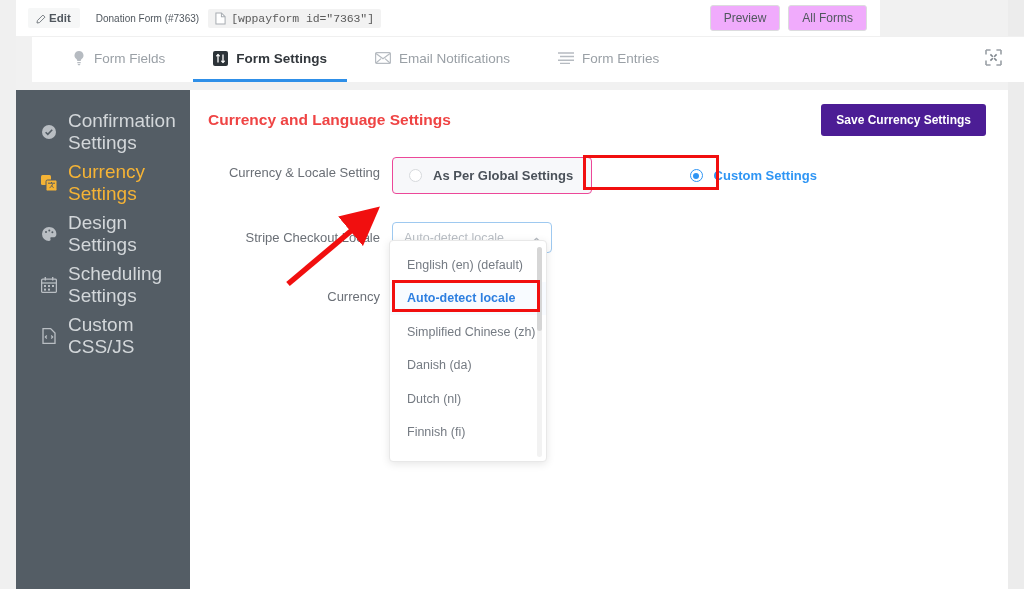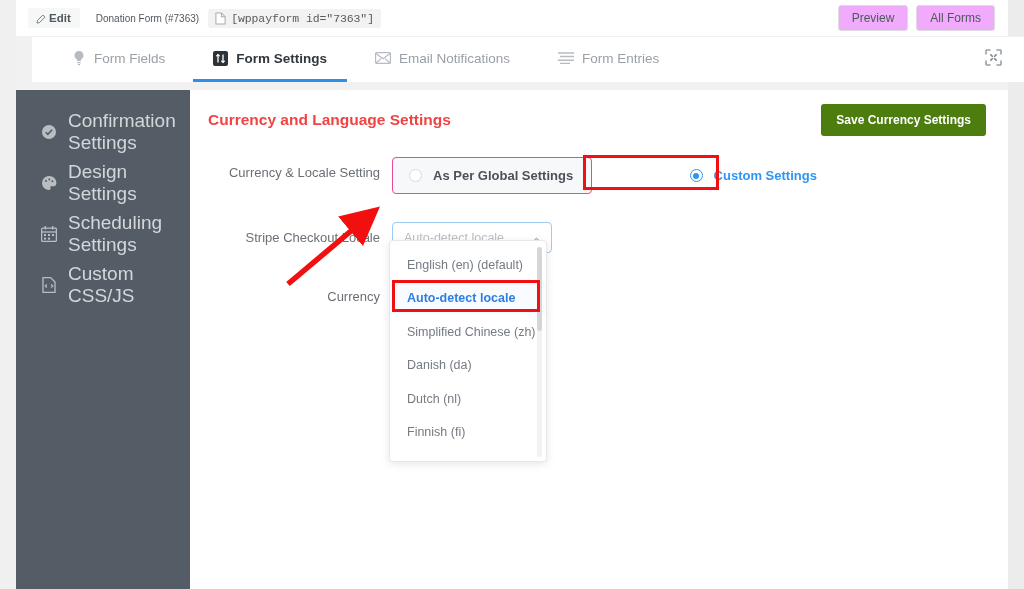--- a/index.html
+++ b/index.html
@@ -6,21 +6,21 @@
   html, body {
     width: 1024px; height: 589px;
     background: #f1f1f1;
     font-family: "Liberation Sans", sans-serif;
     overflow: hidden;
   }
   .screen { position: relative; width: 1024px; height: 589px; background: #f1f1f1; }
 
   
   .topbar {
-    position: absolute; left: 16px; top: 0; width: 992px; height: 36px;
+    position: absolute; left: 16px; top: 0; width: 864px; height: 36px;
     background: #ffffff; display: flex; align-items: center;
   }
   .edit-btn {
     display: flex; align-items: center; gap: 3px;
     margin-left: 12px; padding: 4px 9px 4px 7px;
     background: #f6f7f7; border-radius: 2px;
     font-size: 11.5px; color: #50575e; font-weight: 600;
     cursor: pointer;
   }
   .pencil-icon { display: inline-block; width: 11px; height: 11px; position: relative; top: 1px; }
@@ -75,21 +75,21 @@
     height: 51px; padding: 0 0 0 24px;
     font-size: 19px; color: #d3d7da; cursor: pointer;
   }
   .side-item.active { color: #f5b335; }
   .side-item .sicon { width: 17px; height: 17px; display: flex; align-items: center; justify-content: center; flex: 0 0 17px; }
 
   .content { flex: 1; position: relative; padding: 18px 24px 0 16px; }
   .content-title { font-size: 15.5px; color: #ef4444; font-weight: 600; margin: 3px 0 0 2px; }
   .save-btn {
     position: absolute; right: 22px; top: 14px;
-    background: #4d7c0f; color: #fff; border: none; border-radius: 3px;
+    background: #4c1d95; color: #fff; border: none; border-radius: 3px;
     font-size: 12px; font-weight: 700; padding: 9px 15px; cursor: pointer;
   }
 
   
   .row { display: flex; align-items: flex-start; margin-top: 28px; }
   .row-label {
     width: 186px; flex: 0 0 186px; text-align: right;
     padding-right: 12px; padding-top: 8px;
     font-size: 13px; color: #6a6f76;
   }
@@ -243,20 +243,30 @@
 
     <div class="sidebar">
       <div class="side-item">
         <span class="sicon">
           <svg width="16" height="16" viewBox="0 0 16 16">
               <circle cx="8" cy="8" r="7" fill="#b9bec3"></circle>
               <path d="M4.6 8.2l2.2 2.2 4.4-4.6" fill="none" stroke="#545d65" stroke-width="1.6"></path>
             </svg>
         </span>
         <span>Confirmation Settings</span>
+      </div>
+      <div class="side-item active">
+        <span class="sicon">
+          <svg width="16" height="16" viewBox="0 0 16 16">
+              <rect x="0" y="0" width="10" height="10" rx="1.5" fill="#f5b335"></rect>
+              <rect x="5" y="5" width="11" height="11" rx="1.5" fill="#f5b335" stroke="#545d65" stroke-width="1"></rect>
+              <path d="M7 8.2h7M10.5 7v1.2M8.6 12.6c1.6-.7 2.6-2 2.9-3.4M12.6 12.6c-1-.5-1.7-1.2-2.1-2" fill="none" stroke="#545d65" stroke-width="1"></path>
+            </svg>
+        </span>
+        <span>Currency Settings</span>
       </div>
       <div class="side-item">
         <span class="sicon">
           <svg width="16" height="16" viewBox="0 0 16 16">
               <path d="M8 1a7 7 0 000 14c1 0 1.6-.6 1.6-1.4 0-.5-.3-.9-.3-1.3 0-.6.5-1 1.1-1H12a3.4 3.4 0 003.4-3.4C15.4 3.8 12.1 1 8 1z" fill="#b9bec3"></path>
               <circle cx="5" cy="6" r="1" fill="#545d65"></circle>
               <circle cx="8.3" cy="4.4" r="1" fill="#545d65"></circle>
               <circle cx="11.4" cy="6.3" r="1" fill="#545d65"></circle>
             </svg>
         </span>

